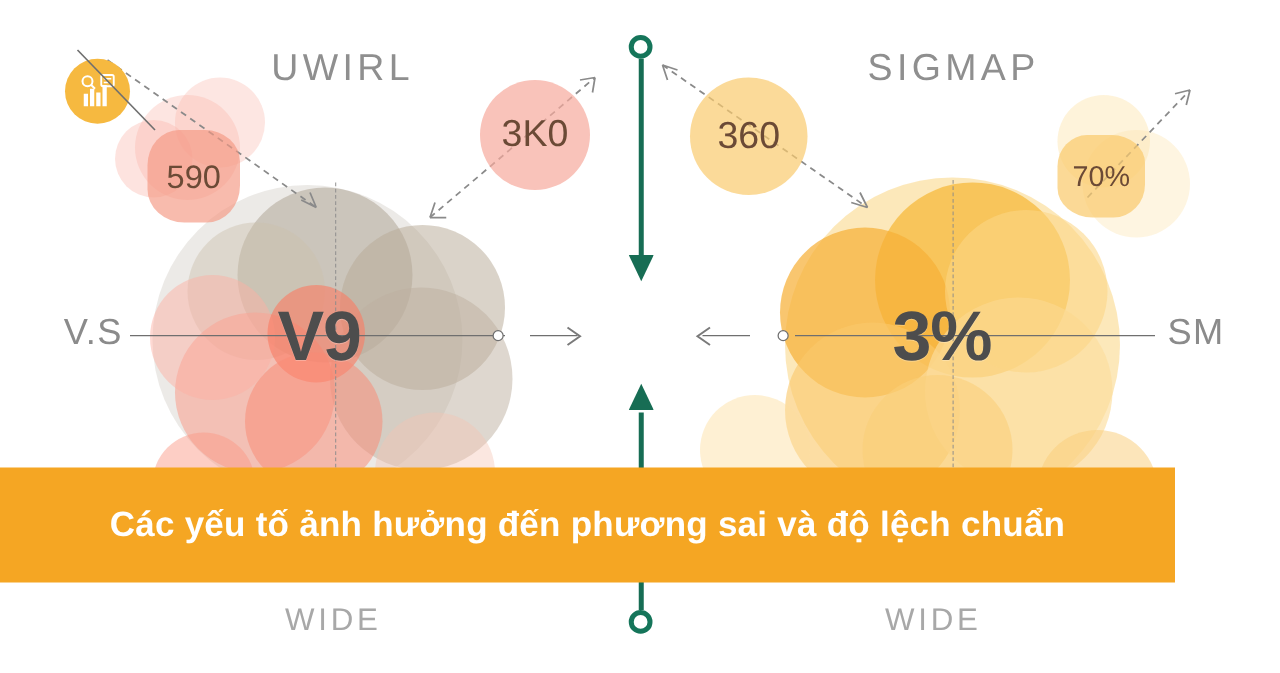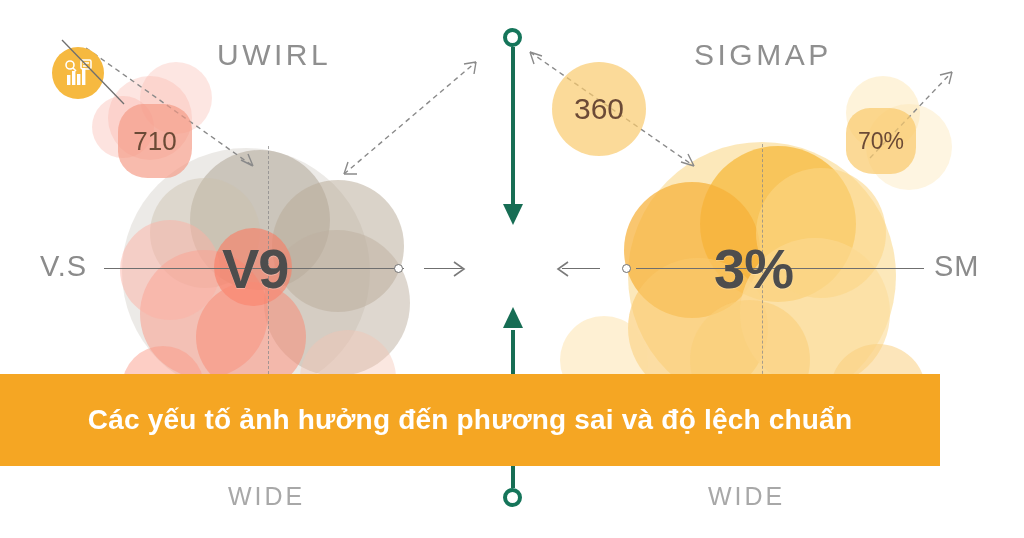--- a/index.html
+++ b/index.html
@@ -198,21 +198,21 @@
   <svg class="dash-arrow" style="left:424px;top:258px;" width="42" height="22" viewBox="0 0 42 22">
     <path d="M30 4 L40 11 L30 18" fill="none" stroke="#7a7a7a" stroke-width="1.6"></path>
   </svg>
   <svg class="dash-arrow" style="left:556px;top:258px;" width="42" height="22" viewBox="0 0 42 22">
     <path d="M12 4 L2 11 L12 18" fill="none" stroke="#7a7a7a" stroke-width="1.6"></path>
   </svg>
 
   <div class="axis-dash" style="left:268px;top:146px;height:248px;"></div>
   <div class="axis-dash" style="left:762px;top:144px;height:250px;"></div>
 
-  <div class="side-label" style="left:40px;text-align:right;">V.S</div>
+  <div class="side-label" style="left:51px;text-align:right;">V.S</div>
   <div class="big-value" style="left:222px;top:236px;">V9</div>
 
   <div class="big-value" style="left:714px;top:236px;">3%</div>
   <div class="side-label" style="left:934px;">SM</div>
 
   <div class="green-ring" style="left:503px;top:28px;"></div>
   <div class="green-stem" style="left:511px;top:47px;height:160px;"></div>
   <svg class="green-arrow" style="top:198px;" width="20" height="28" viewBox="0 0 20 28">
     <path d="M10 27 L0 6 L20 6 Z" fill="#176d54"></path>
   </svg>
@@ -221,27 +221,28 @@
   <svg class="green-arrow" style="top:306px;" width="20" height="28" viewBox="0 0 20 28">
     <path d="M10 1 L0 22 L20 22 Z" fill="#176d54"></path>
   </svg>
   <div class="green-stem" style="left:511px;top:330px;height:158px;"></div>
   <div class="green-ring" style="left:503px;top:488px;"></div>
 
   <svg class="dash-arrow" style="left:78px;top:44px;" width="190" height="130" viewBox="0 0 190 130">
     <path d="M8 4 L175 122" stroke="#8a8a8a" stroke-width="1.4" stroke-dasharray="5,4" fill="none"></path>
     <path d="M175 122 L163 116 M175 122 L170 110" stroke="#8a8a8a" stroke-width="1.4" fill="none"></path>
   </svg>
-  <div class="callout soft" style="left:118px;top:104px;width:74px;height:74px;background:rgba(244,152,130,.66);font-size:26px;">710</div>
+  <div class="callout soft" style="left:118px;top:104px;width:74px;height:74px;background:rgba(244,152,130,.66);font-size:26px;">590</div>
 
   <svg class="dash-arrow" style="left:330px;top:52px;" width="160" height="130" viewBox="0 0 160 130">
     <path d="M14 122 L146 10" stroke="#8a8a8a" stroke-width="1.4" stroke-dasharray="5,4" fill="none"></path>
     <path d="M14 122 L27 122 M14 122 L18 110" stroke="#8a8a8a" stroke-width="1.4" fill="none"></path>
     <path d="M146 10 L134 12 M146 10 L144 22" stroke="#8a8a8a" stroke-width="1.4" fill="none"></path>
   </svg>
+  <div class="callout round" style="left:384px;top:64px;width:88px;height:88px;background:rgba(246,170,156,.70);font-size:30px;">3K0</div>
 
   <svg class="dash-arrow" style="left:518px;top:44px;" width="190" height="130" viewBox="0 0 190 130">
     <path d="M12 8 L176 122" stroke="#8a8a8a" stroke-width="1.4" stroke-dasharray="5,4" fill="none"></path>
     <path d="M12 8 L24 12 M12 8 L16 20" stroke="#8a8a8a" stroke-width="1.4" fill="none"></path>
     <path d="M176 122 L163 118 M176 122 L170 110" stroke="#8a8a8a" stroke-width="1.4" fill="none"></path>
   </svg>
   <div class="callout round" style="left:552px;top:62px;width:94px;height:94px;background:rgba(249,203,110,.70);font-size:30px;">360</div>
 
   <svg class="dash-arrow" style="left:856px;top:58px;" width="110" height="110" viewBox="0 0 110 110">
     <path d="M14 100 L96 14" stroke="#8a8a8a" stroke-width="1.4" stroke-dasharray="5,4" fill="none"></path>

